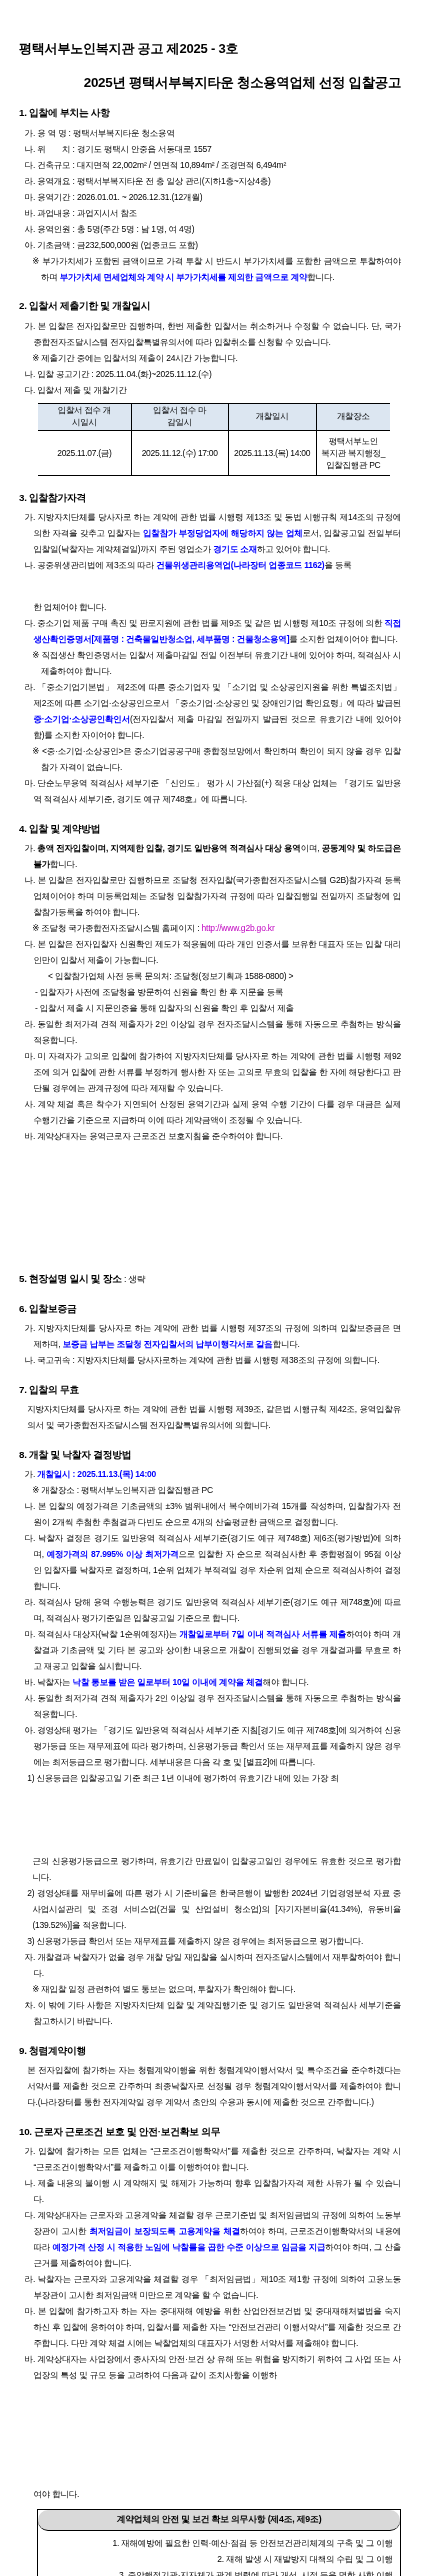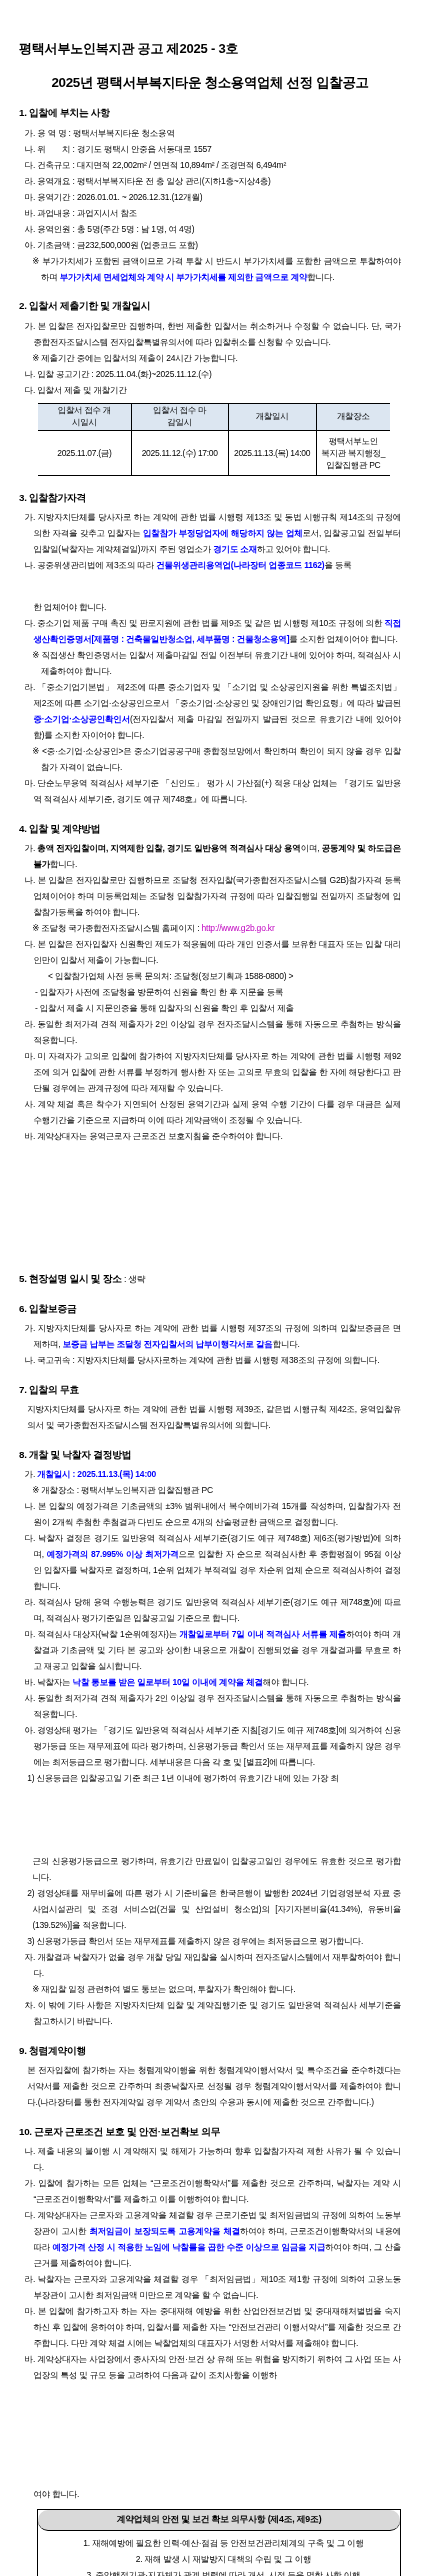--- a/index.html
+++ b/index.html
@@ -6,21 +6,21 @@
     --blue:#0000ff; --mg:#c000c0; --lkblue:#0563c1;
     --thbg:#dce6f1; --boxbg:#d9d9d9; --bd:#000;
   }
   html,body{margin:0;padding:0;background:#fff;}
   .page{
     width:426px;height:3611px;overflow:hidden;background:#fff;color:#000;
     font-family:"Liberation Sans","DejaVu Sans",sans-serif;
     box-sizing:border-box;padding:40px 25px 0 19px;
   }
   .docline{font-size:13px;font-weight:bold;letter-spacing:-0.2px;}
-  .doc-title{text-align:center;font-size:13.4px;font-weight:bold;letter-spacing:-0.3px;margin:15.5px 0 7.2px 0;line-height:18.5px;}
+  .doc-title{text-align:right;font-size:13.4px;font-weight:bold;letter-spacing:-0.3px;margin:15.5px 0 7.2px 0;line-height:18.5px;}
   .h1{font-size:9.8px;font-weight:bold;line-height:15.5px;margin:13.4px 0 4.1px 0;letter-spacing:-0.3px;}
   .h1 .r-n{font-weight:normal;font-size:8.8px;}
   p{margin:0;font-size:8.5px;line-height:16px;text-align:justify;letter-spacing:-0.2px;}
   p.i1{margin-left:14.4px;text-indent:-8.8px;}
   p.c1{margin-left:14.4px;}
   p.note{margin-left:22px;text-indent:-8.8px;}
   p.angle{margin-left:29px;}
   p.dash{margin-left:19.6px;text-indent:-3.6px;}
   p.sub{margin-left:13.4px;text-indent:-5.2px;}
   p.csub{margin-left:13.4px;}
@@ -33,21 +33,21 @@
     border-top:1px solid var(--bd);border-bottom:1px solid var(--bd);font-size:8.5px;text-align:center;}
   table.bid-table th{background:var(--thbg);font-weight:normal;height:19.6px;border-bottom:0.8px solid var(--bd);
     border-left:0.5px solid var(--bd);padding:1px 19px;letter-spacing:-0.3px;}
   table.bid-table td{border-left:0.5px solid var(--bd);padding:4.1px 2.1px;line-height:12px;white-space:pre-line;letter-spacing:-0.3px;}
   table.bid-table th:first-child,table.bid-table td:first-child{border-left:none;}
   .col1{width:26.5%;}.col2{width:27.5%;}.col3{width:25%;}.col4{width:21%;}
   .obl-box{border:0.8px solid var(--bd);margin:7.2px 0 5.2px 18px;width:364px;box-sizing:border-box;}
   .obl-head{background:var(--boxbg);border-bottom:0.8px solid var(--bd);text-align:center;
     font-weight:bold;font-size:8.8px;padding:3.6px 2.1px;letter-spacing:-0.2px;border-radius:10px;}
   .obl-body{padding:4.1px 7.2px 5.2px 7.2px;}
-  .obl-body p{text-align:center;margin-left:9px;}
+  .obl-body p{text-align:right;margin-left:9px;}
 </style>
 </head>
 <body>
 
 <div class="page">
   <div id="doc">
       <div class="docline">평택서부노인복지관 공고 제2025 - 3호</div>
       <div class="doc-title">2025년 평택서부복지타운 청소용역업체 선정 입찰공고</div>
       <div class="h1">1. 입찰에 부치는 사항</div>
       <p class="i1">가. 용 역 명 : 평택서부복지타운 청소용역</p>
@@ -133,22 +133,22 @@
       <div class="gap" style="height: 67px;"></div>
       <p class="csub">근의 신용평가등급으로 평가하며, 유효기간 만료일이 입찰공고일인 경우에도 유효한 것으로 평가합니다.</p>
       <p class="sub">2) 경영상태를 재무비율에 따른 평가 시 기준비율은 한국은행이 발행한 2024년 기업경영분석 자료 중 사업시설관리 및 조경 서비스업(건물 및 산업설비 청소업)의 [자기자본비율(41.34%), 유동비율(139.52%)]을 적용합니다.</p>
       <p class="sub">3) 신용평가등급 확인서 또는 재무제표를 제출하지 않은 경우에는 최저등급으로 평가합니다.</p>
       <p class="i1">자. 개찰결과 낙찰자가 없을 경우 개찰 당일 재입찰을 실시하며 전자조달시스템에서 재투찰하여야 합니다.</p>
       <p class="note">※ 재입찰 일정 관련하여 별도 통보는 없으며, 투찰자가 확인해야 합니다.</p>
       <p class="i1">차. 이 밖에 기타 사항은 지방자치단체 입찰 및 계약집행기준 및 경기도 일반용역 적격심사 세부기준을 참고하시기 바랍니다.</p>
       <div class="h1">9. 청렴계약이행</div>
       <p class="body">본 전자입찰에 참가하는 자는 청렴계약이행을 위한 청렴계약이행서약서 및 특수조건을 준수하겠다는 서약서를 제출한 것으로 간주하며 최종낙찰자로 선정될 경우 청렴계약이행서약서를 제출하여야 합니다.(나라장터를 통한 전자계약일 경우 계약서 초안의 수용과 동시에 제출한 것으로 간주합니다.)</p>
       <div class="h1">10. 근로자 근로조건 보호 및 안전·보건확보 의무</div>
+      <p class="i1">가. 입찰에 참가하는 모든 업체는 “근로조건이행확약서”를 제출한 것으로 간주하며, 낙찰자는 계약 시 “근로조건이행확약서”를 제출하고 이를 이행하여야 합니다.</p>
       <p class="i1">나. 제출 내용의 불이행 시 계약해지 및 해제가 가능하며 향후 입찰참가자격 제한 사유가 될 수 있습니다.</p>
-      <p class="i1">가. 입찰에 참가하는 모든 업체는 “근로조건이행확약서”를 제출한 것으로 간주하며, 낙찰자는 계약 시 “근로조건이행확약서”를 제출하고 이를 이행하여야 합니다.</p>
       <p class="i1"><span>다. 계약상대자는 근로자와 고용계약을 체결할 경우 근로기준법 및 최저임금법의 규정에 의하여 노동부 장관이 고시한 </span><span class="r-bb">최저임금이 보장되도록 고용계약을 체결</span><span>하여야 하며, 근로조건이행확약서의 내용에 따라 </span><span class="r-bb">예정가격 산정 시 적용한 노임에 낙찰률을 곱한 수준 이상으로 임금을 지급</span><span>하여야 하며, 그 산출근거를 제출하여야 합니다.</span></p>
       <p class="i1">라. 낙찰자는 근로자와 고용계약을 체결할 경우 「최저임금법」제10조 제1항 규정에 의하여 고용노동부장관이 고시한 최저임금액 미만으로 계약을 할 수 없습니다.</p>
       <p class="i1">마. 본 입찰에 참가하고자 하는 자는 중대재해 예방을 위한 산업안전보건법 및 중대재해처벌법을 숙지하신 후 입찰에 응하여야 하며, 입찰서를 제출한 자는 “안전보건관리 이행서약서”를 제출한 것으로 간주합니다. 다만 계약 체결 시에는 낙찰업체의 대표자가 서명한 서약서를 제출해야 합니다.</p>
       <p class="i1">바. 계약상대자는 사업장에서 종사자의 안전·보건 상 유해 또는 위험을 방지하기 위하여 그 사업 또는 사업장의 특성 및 규모 등을 고려하여 다음과 같이 조치사항을 이행하</p>
       <div class="gap" style="height: 103px;"></div>
       <p class="c1">여야 합니다.</p>
       <div class="obl-box">
         <div class="obl-head">계약업체의 안전 및 보건 확보 의무사항 (제4조, 제9조)</div>
         <div class="obl-body">
           <p>1. 재해예방에 필요한 인력·예산·점검 등 안전보건관리체계의 구축 및 그 이행</p>

